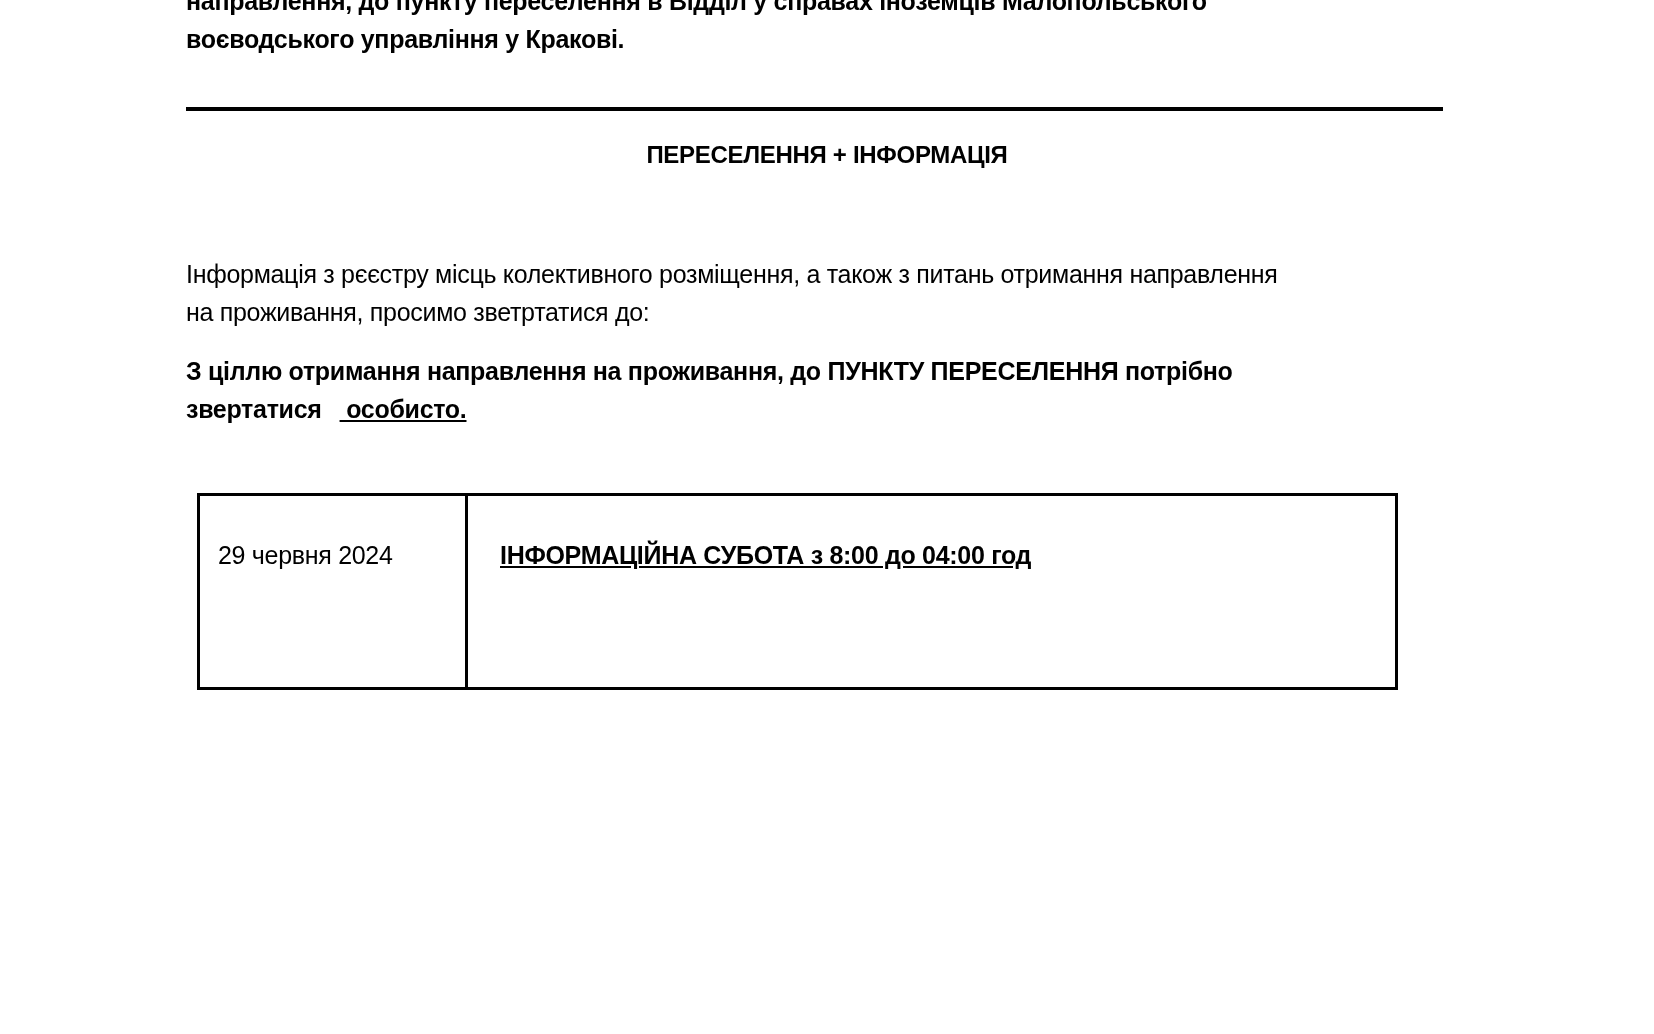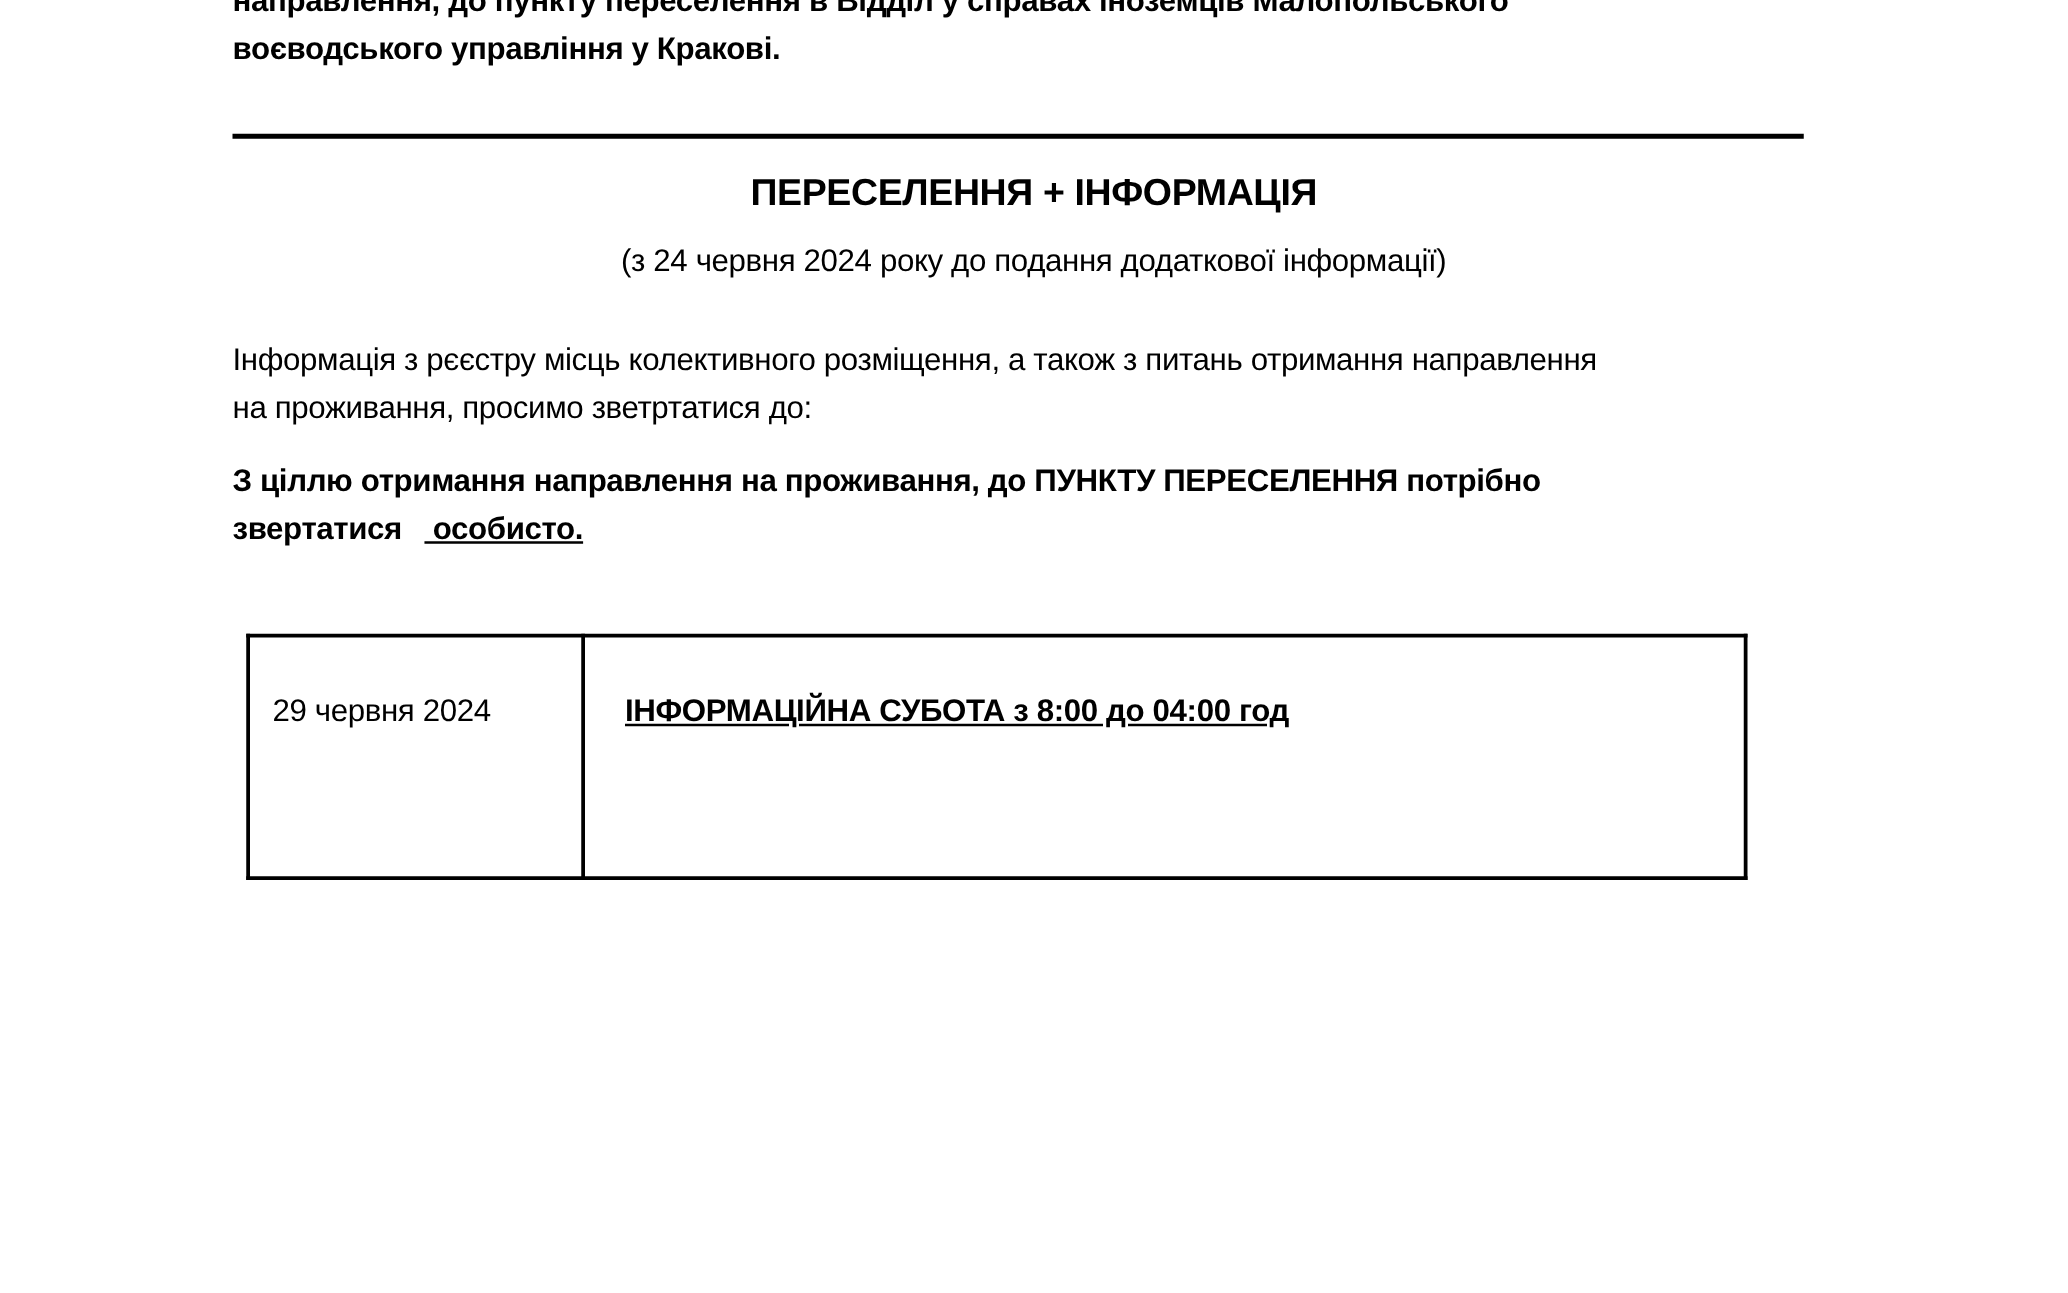--- a/index.html
+++ b/index.html
@@ -30,24 +30,24 @@
   .cut { margin-top: -18px; }
   .divider {
     height: 4px;
     background: #000000;
     width: 1257px;
     margin-top: 49px;
     margin-bottom: 0;
   }
   .section-title {
     margin-top: 25px;
-    margin-bottom: 16px;
-    font-size: 30px;
+    margin-bottom: 0;
+    font-size: 24px;
   }
-  .gap-lg { margin-top: 41px; }
+  .gap-lg { margin-top: 81px; }
   .schedule-heading {
     margin-top: 85px;
     margin-bottom: 21px;
     font-size: 30px;
     line-height: 44px;
     font-weight: bold;
     text-align: center;
     letter-spacing: -0.3px;
     white-space: pre-line;
   }
@@ -81,21 +81,20 @@
 
 <div class="page">
 
   <p class="b cut">направлення, до пункту переселення в Відділ у справах іноземців Малопольського
 воєводського управління у Кракові.</p>
 
   <div class="divider"></div>
 
   <p class="center b section-title">ПЕРЕСЕЛЕННЯ + ІНФОРМАЦІЯ</p>
 
-  <p class="center">(з 24 червня 2024 року до подання додаткової інформації)</p>
 
   <p class="gap-lg">Інформація з рєєстру місць колективного розміщення, а також з питань отримання направлення
 на проживання,  просимо зветртатися до:</p>
 
 
 
   <p class="b"><span>З ціллю отримання направлення на проживання, до ПУНКТУ ПЕРЕСЕЛЕННЯ потрібно
 звертатися</span><span class="u"> особисто.</span></p>
 
 

